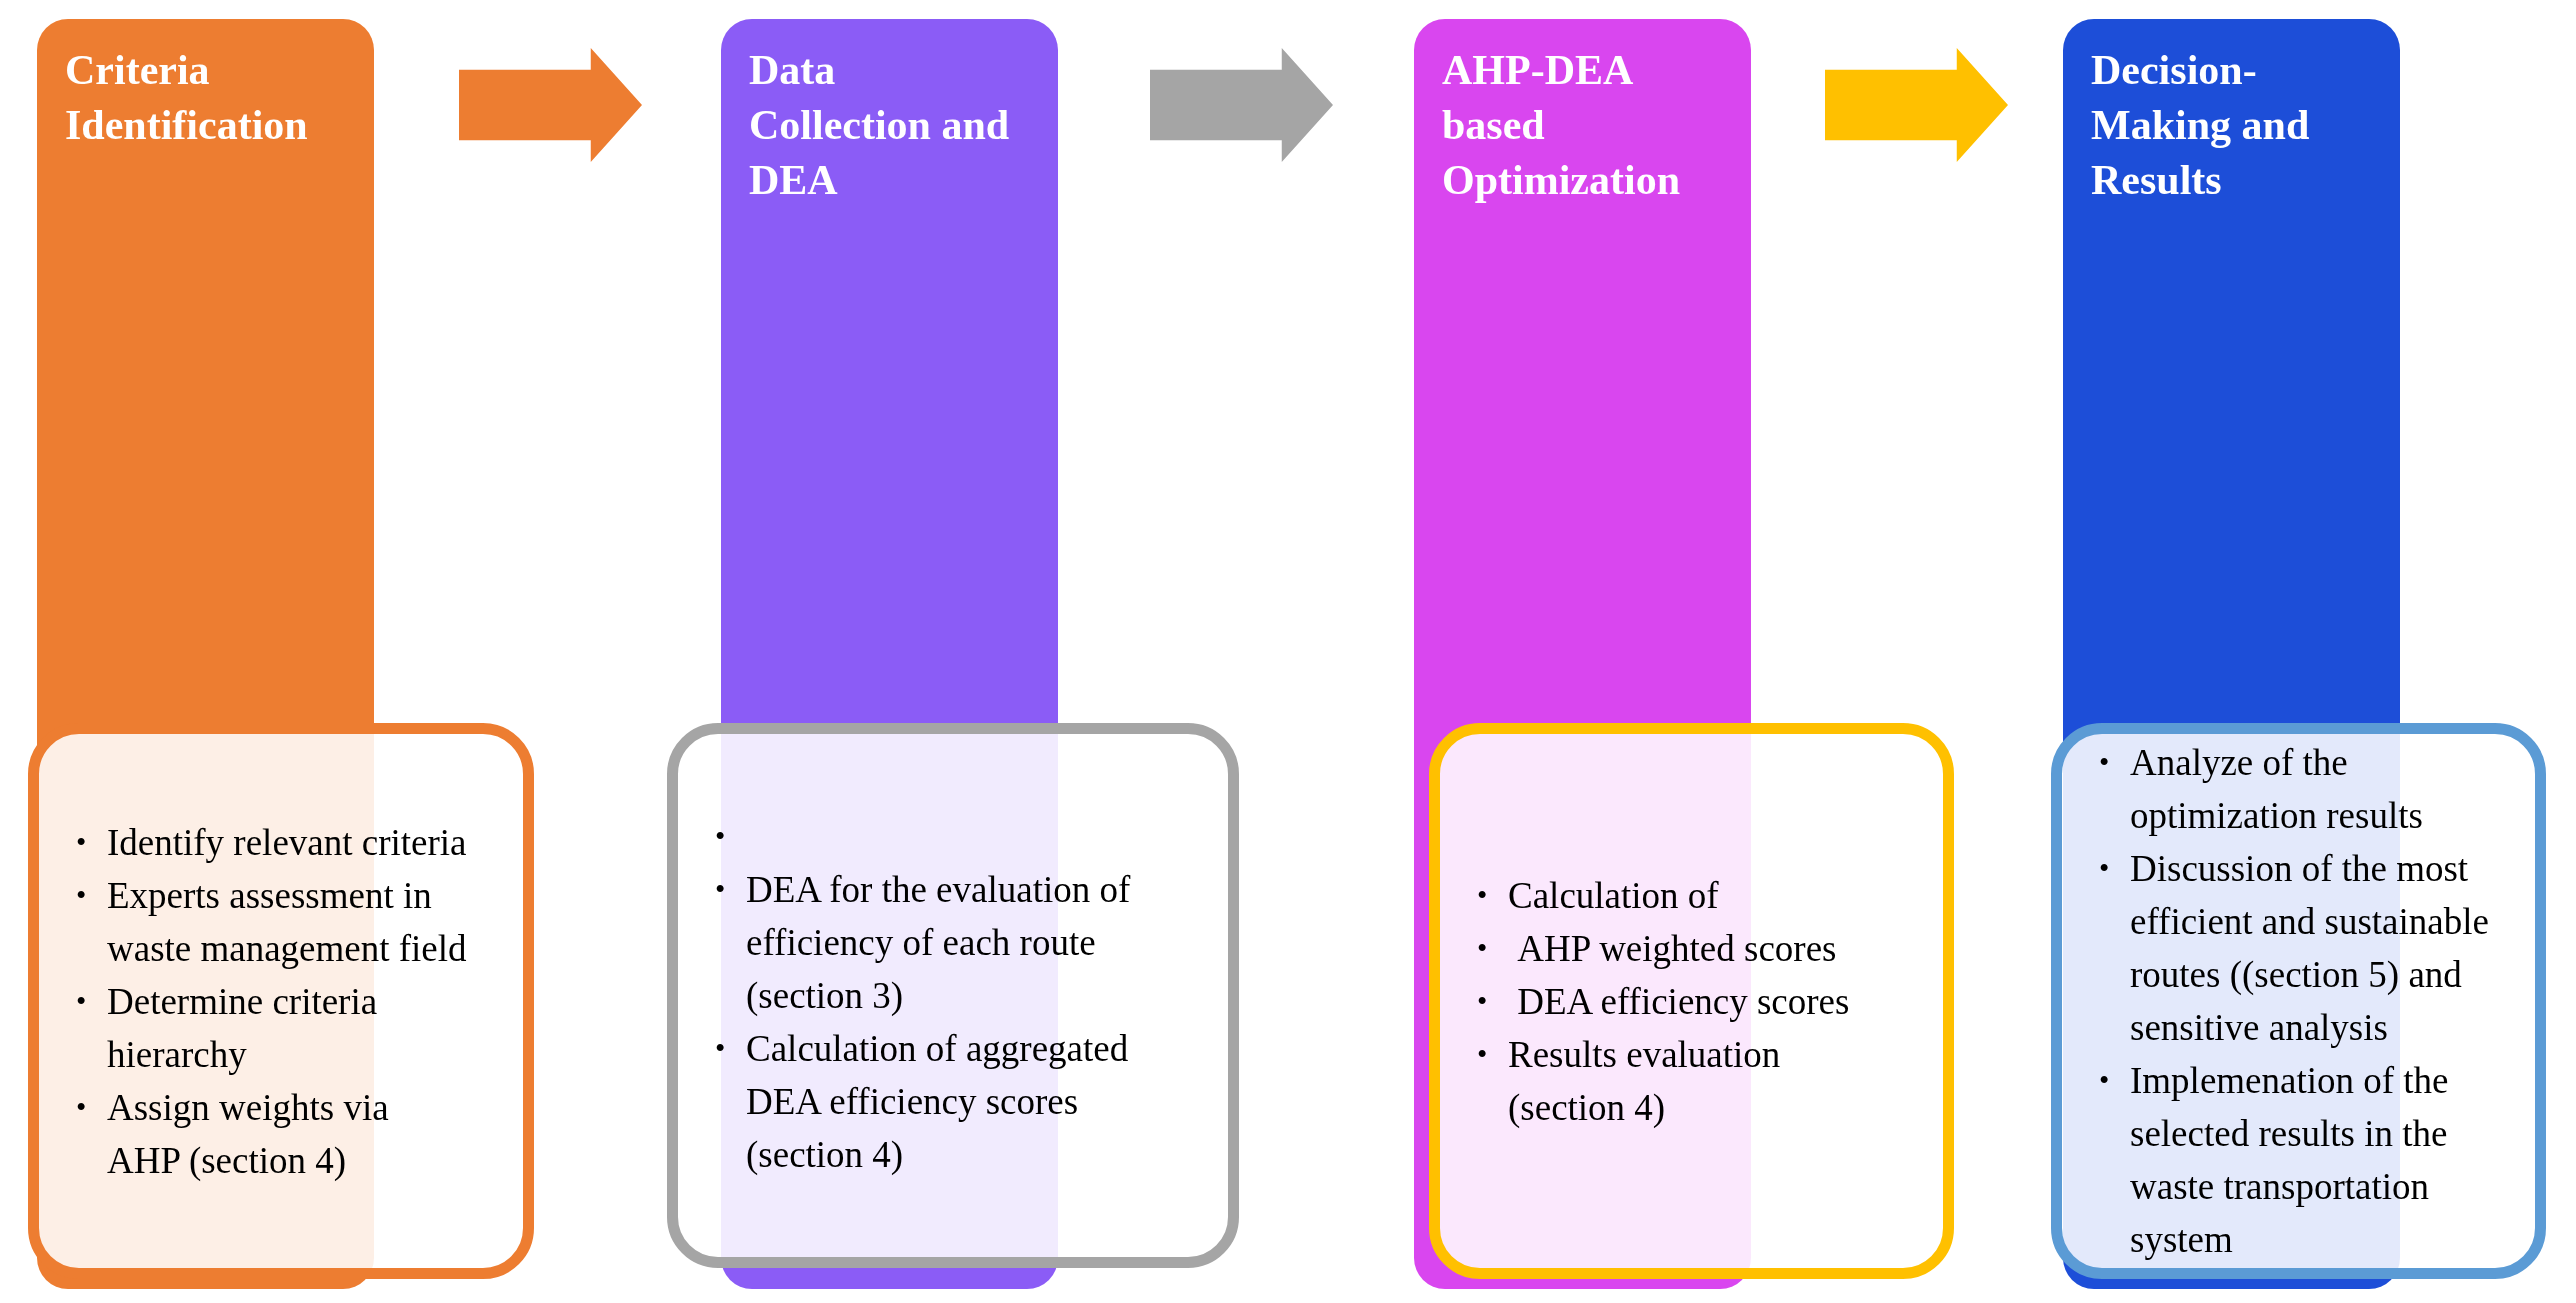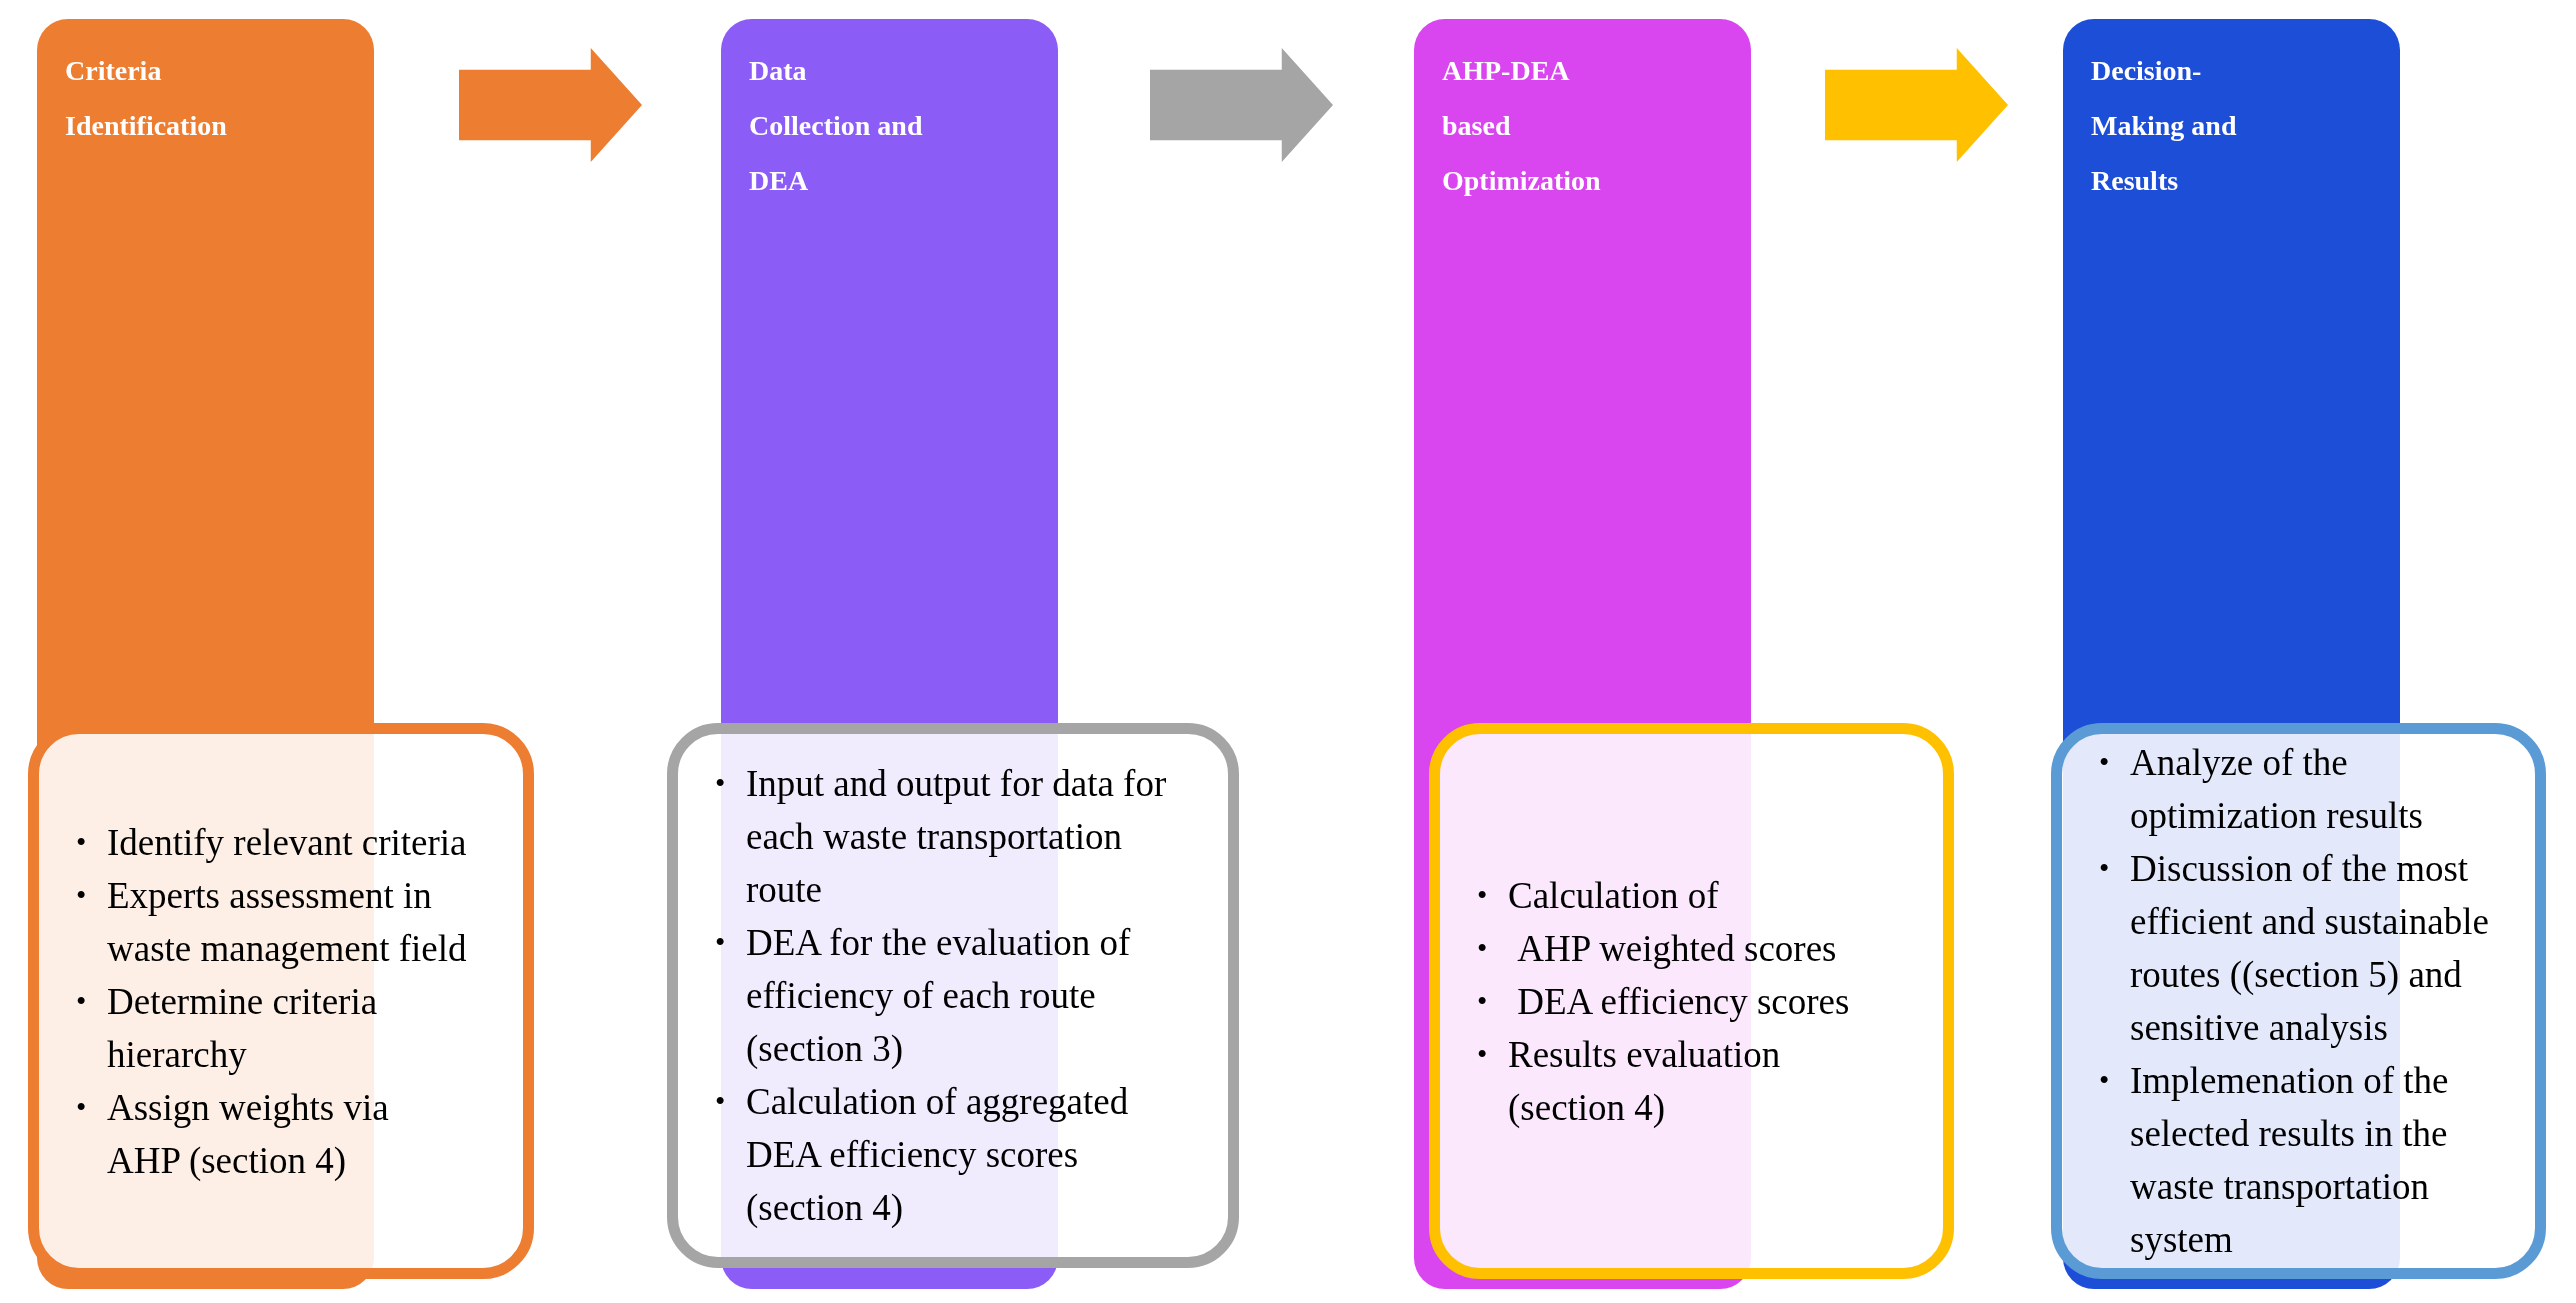--- a/index.html
+++ b/index.html
@@ -11,21 +11,21 @@
     overflow:hidden;
   }
   
   .strip{
     position:absolute;top:19px;width:337px;height:1270px;
     border-radius:31px;
   }
   .s0{left:37px}.s1{left:721px}.s2{left:1414px}.s3{left:2063px}
   .strip-title{
     margin:0;padding:24px 5.6px 0 28px;
-    font-size:28px;line-height:55px;font-weight:bold;color:#ffffff;
+    font-size:42px;line-height:55px;font-weight:bold;color:#ffffff;
     white-space:pre-line;
   }
   
   .box{
     position:absolute;top:723px;height:556px;box-sizing:border-box;
     border:11.2px solid #999;border-radius:51px;
     background:rgba(255,255,255,0.88);
     display:flex;flex-direction:column;justify-content:center;
   }
   .b0{left:28px;width:506px;}
@@ -80,23 +80,20 @@
 
   <div class="strip s1" style="background-color: #8b5cf6;">
     <h2 class="strip-title">Data
 Collection and
 DEA</h2>
   </div>
   <div class="box b1" style="border-color: rgb(165, 165, 165);">
     <ul class="bullets">
       <li class="bullet">
         <span class="dot">•</span>
-        <span class="btext">Input and output for data for
-each waste transportation
-route</span>
       </li>
       <li class="bullet">
         <span class="dot">•</span>
         <span class="btext">DEA for the evaluation of
 efficiency of each route
 (section 3)</span>
       </li>
       <li class="bullet">
         <span class="dot">•</span>
         <span class="btext">Calculation of aggregated

